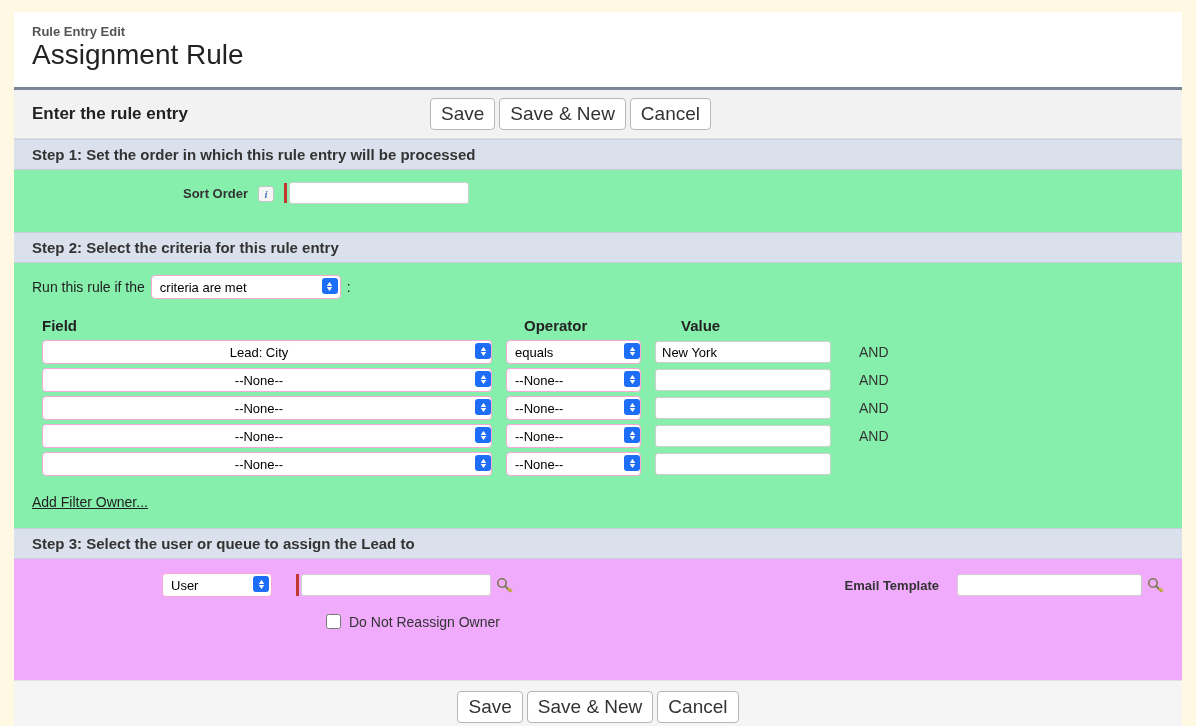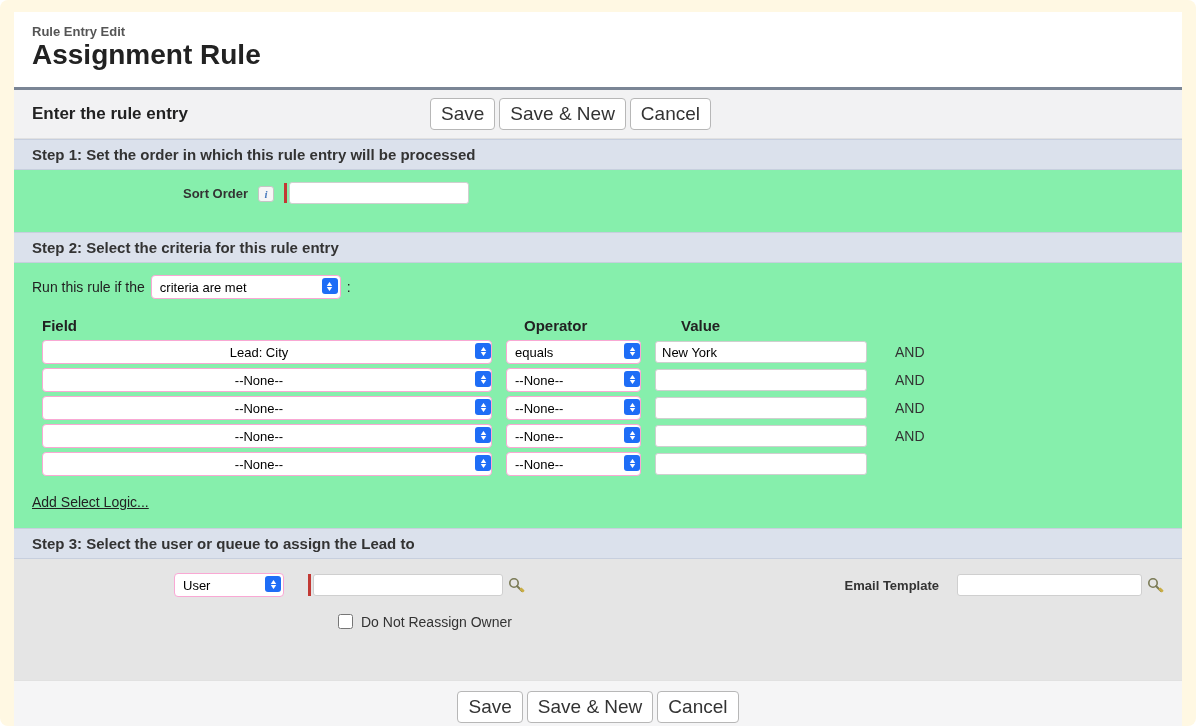--- a/index.html
+++ b/index.html
@@ -8,41 +8,40 @@
     background: #ffffff;
     font-family: Arial, Helvetica, sans-serif;
     font-size: 13px;
     color: #222;
   }
   .outer {
     width: 1196px;
     height: 726px;
     padding: 12px 14px 0 14px;
     background: #fff8e3;
-    border-radius: 8px;
   }
   .page {
     background:#fff;
     width:100%;
     min-height: 700px;
     position: relative;
     padding: 12px 0 0 0;
   }
   .page-header {
     padding: 0 18px 8px 18px;
   }
   .eyebrow {
     font-size: 13px;
     font-weight: bold;
     color: #555;
   }
   .title {
     font-size: 28px;
     margin: 0;
-    font-weight: bold;
+    font-weight: normal;
     color:#222;
   }
   .title-divider {
     border: none;
     border-top: 3px solid #7a8595;
     margin: 8px 0 0 0;
   }
   .section-bar {
     background: #f2f2f3;
     border-top:1px solid #e1e1e1;
@@ -187,37 +186,37 @@
   .col-op{ width: 145px; margin-left:12px;}
   .col-val{ width: 185px; margin-left:12px;}
   .col-and{ width:60px; margin-left:28px;}
   .criteria-row{
     display:flex;
     align-items:center;
     margin-bottom:4px;
   }
   .criteria-row .select-wrap.field select{ width:450px;text-align:center; }
   .criteria-row .select-wrap.op select{ width:135px; }
-  .criteria-row .val-input{ width:212px; margin-left:12px;}
+  .criteria-row .val-input{ width:176px; margin-left:12px;}
   .criteria-row .and{ margin-left:28px; font-size:14px; color:#333;}
   .criteria-row .select-wrap.field{ width:452px; }
   .criteria-row .select-wrap.op{ width:137px; margin-left:12px;}
 
   .add-filter{
     font-size:14px;
     color:#222;
     text-decoration: underline;
     cursor:pointer;
     margin-top:14px;
     display:inline-block;
   }
 
   .step3-body{
-    background:#e5e5e5;
-    padding: 14px 18px 48px 30px;
+    background:#f0abfc;
+    padding: 14px 18px 48px 18px;
   }
   .assign-row{
     display:flex;
     align-items:center;
   }
   .assign-row .indent{ width:130px; }
   .assign-row .select-wrap.userq select{ width:110px; }
   .assign-row .lookup-field{ display:flex; align-items:center; margin-left:24px; }
   .assign-row .lookup-field .req-bar{ height:22px; }
   .assign-row .lookup-field input{ width:190px; }
@@ -369,21 +368,21 @@
           </span>
           <span class="select-wrap op">
             <select><option>--None--</option></select>
             <span class="caret"></span>
           </span>
           <input type="text" class="txt val-input" value="" style="">
           <span class="and"></span>
         </div>
       </div>
 
-      <a class="add-filter">Add Select Logic...</a>
+      <a class="add-filter">Add Filter Owner...</a>
     </div>
 
     <div class="step-bar">Step 3: Select the user or queue to assign the Lead to</div>
     <div class="step3-body">
       <div class="assign-row">
         <div class="indent"></div>
         <span class="select-wrap userq">
           <select><option>User</option></select>
           <span class="caret"></span>
         </span>

